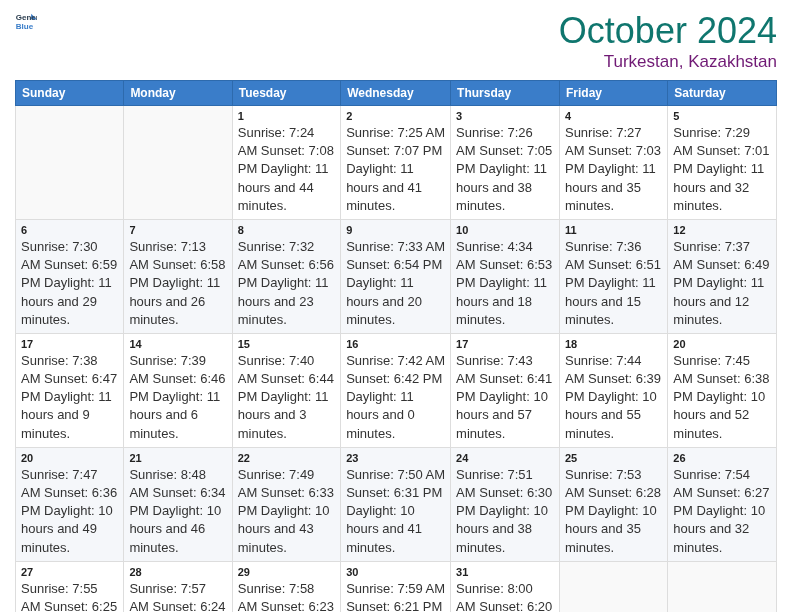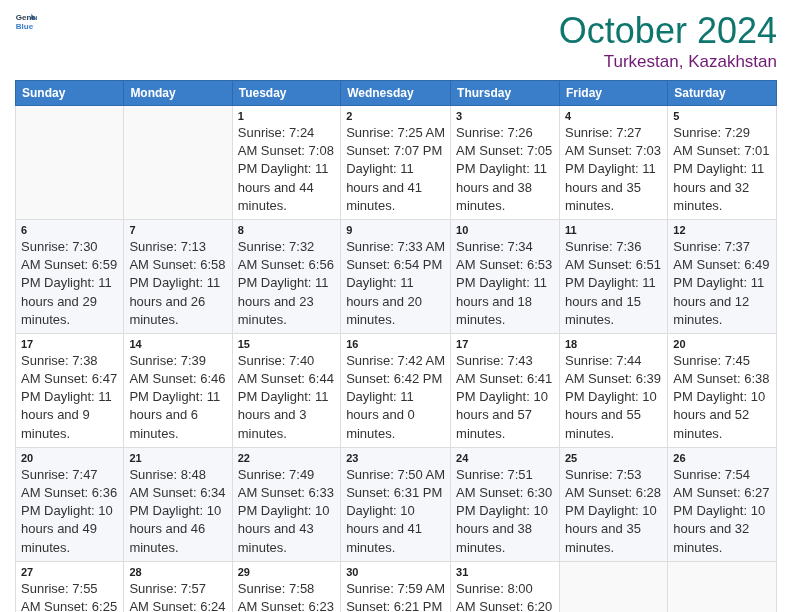--- a/index.html
+++ b/index.html
@@ -170,21 +170,21 @@
 Daylight: 11 hours and 23 minutes.</div>
           </td>
           <td>
             <span class="day-num">9</span>
             <div class="cell-text">Sunrise: 7:33 AM
 Sunset: 6:54 PM
 Daylight: 11 hours and 20 minutes.</div>
           </td>
           <td>
             <span class="day-num">10</span>
-            <div class="cell-text">Sunrise: 7:34 AM
+            <div class="cell-text">Sunrise: 4:34 AM
 Sunset: 6:53 PM
 Daylight: 11 hours and 18 minutes.</div>
           </td>
           <td>
             <span class="day-num">11</span>
             <div class="cell-text">Sunrise: 7:36 AM
 Sunset: 6:51 PM
 Daylight: 11 hours and 15 minutes.</div>
           </td>
           <td>

